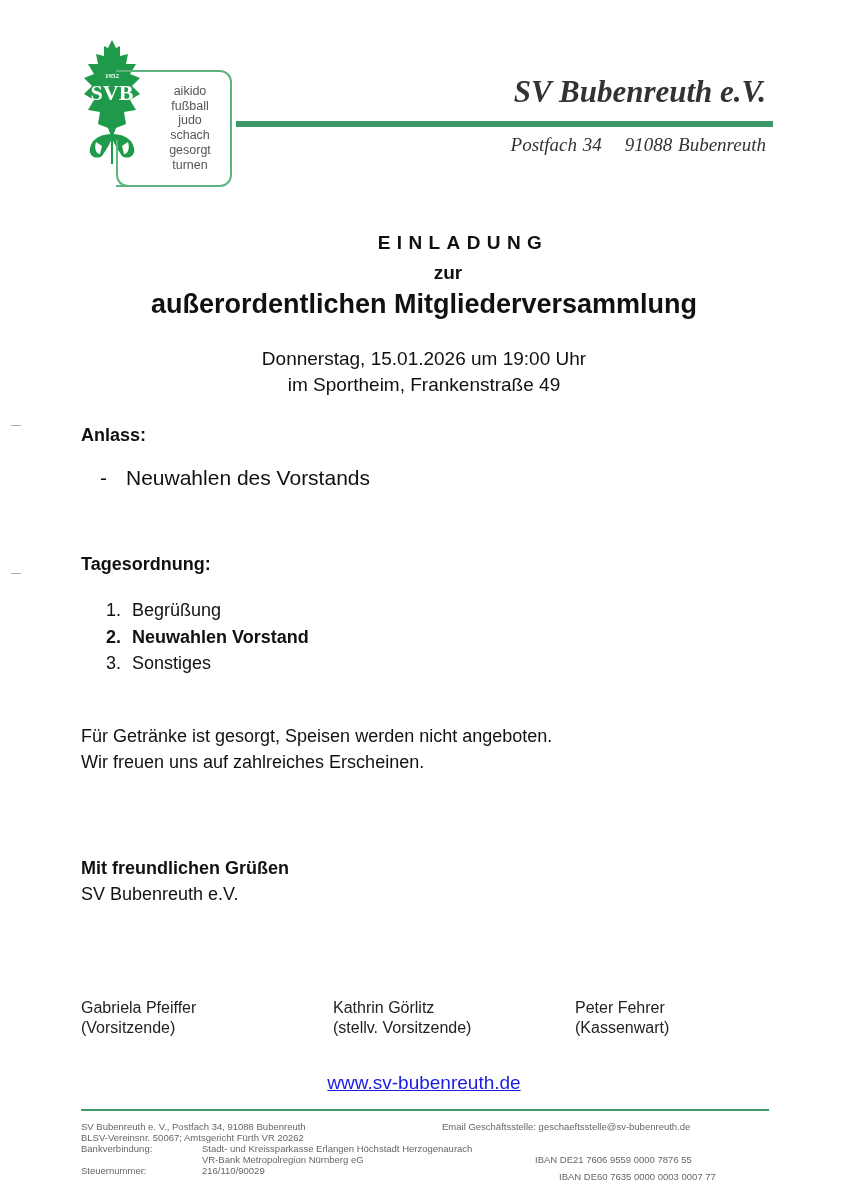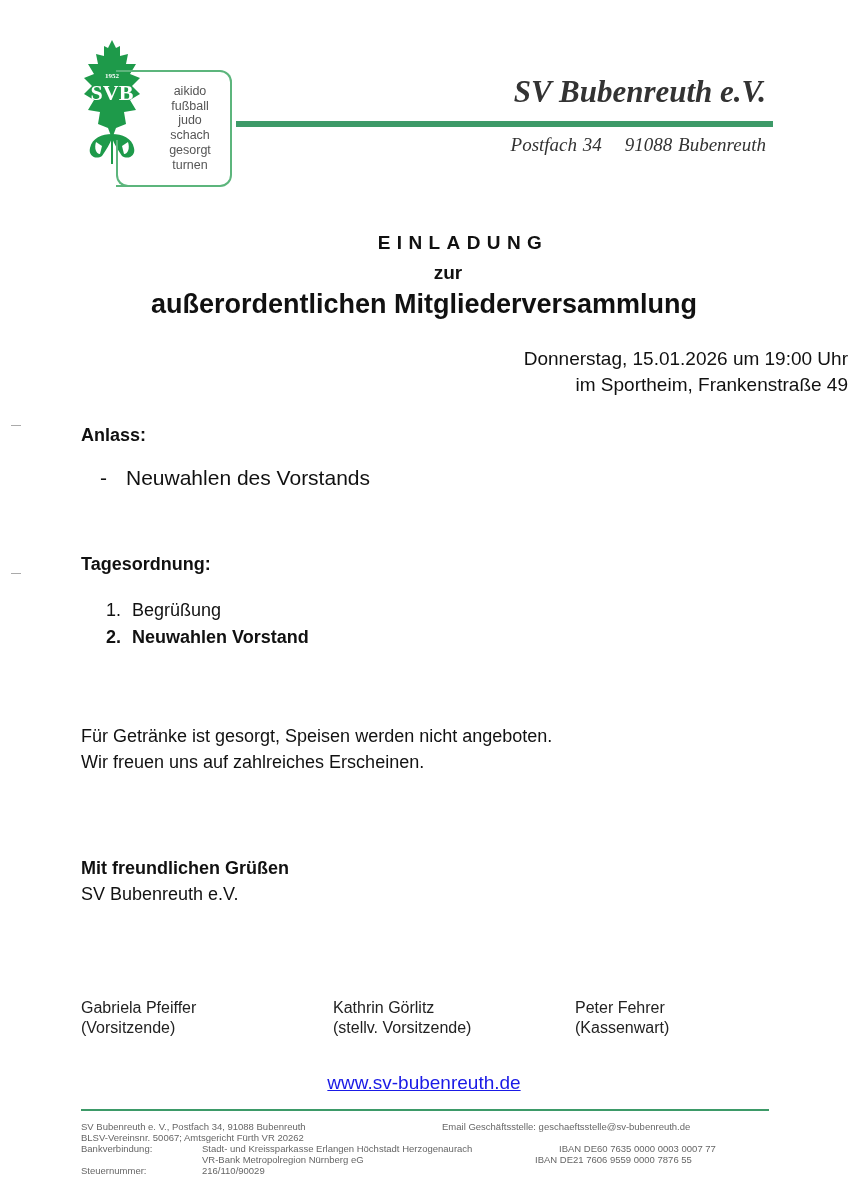--- a/index.html
+++ b/index.html
@@ -17,21 +17,21 @@
   .club-name { right:82px; top:74px; font-family:"Liberation Serif", serif; font-style:italic; font-weight:bold;
                font-size:31px; color:#333; }
   .green-bar { left:236px; top:121px; width:537px; height:6px; background:#3d9a68; }
   .postal { right:82px; top:134px; font-family:"Liberation Serif", serif; font-style:italic; font-size:19px; color:#333;
             word-spacing:1px; }
 
   
   .title1 { left:0; width:848px; top:232px; text-align:center; font-weight:bold; font-size:19px; letter-spacing:6.4px;padding-left:39px; }
   .title2 { left:0; width:848px; top:262px; text-align:center; font-weight:bold; font-size:19px;margin-left:24px; }
   .title3 { left:0; width:848px; top:289px; text-align:center; font-weight:bold; font-size:27px; }
-  .when  { left:0; width:848px; top:346px; text-align:right; font-size:19px; line-height:26px; }
+  .when  { left:0; width:848px; top:346px; text-align:center; font-size:19px; line-height:26px; }
 
   .margin-mark { left:11px; width:10px; height:1px; background:#aaa; }
 
   .section-heading { left:81px; font-weight:bold; font-size:18px; }
   .reason { left:100px; top:466px; font-size:21px; }
   .reason .dash { display:inline-block; width:26px; }
   .agenda { left:106px; top:597px; font-size:18px; line-height:26.5px; }
   .agenda .num { display:inline-block; width:26px; }
   .agenda .bold { font-weight:bold; }
 
@@ -91,20 +91,21 @@
 
 <div class="abs section-heading" style="top:425px;">Anlass:</div>
 <div class="abs reason">
   <span class="dash">-</span><span>Neuwahlen des Vorstands</span>
 </div>
 
 <div class="abs section-heading" style="top:554px;">Tagesordnung:</div>
 <div class="abs agenda">
   <div><span class="num">1.</span><span>Begrüßung</span></div>
   <div class="bold"><span class="num">2.</span><span>Neuwahlen Vorstand</span></div>
+  <div><span class="num">3.</span><span>Sonstiges</span></div>
 </div>
 
 <div class="abs closing">
   <div>Für Getränke ist gesorgt, Speisen werden nicht angeboten.</div>
   <div>Wir freuen uns auf zahlreiches Erscheinen.</div>
 </div>
 
 <div class="abs greeting">
   <div class="b">Mit freundlichen Grüßen</div>
   <div>SV Bubenreuth e.V.</div>
@@ -126,17 +127,17 @@
 <div class="abs website">
   <a>www.sv-bubenreuth.de</a>
 </div>
 <div class="abs footer-line"></div>
 
 <div class="abs footer" style="left:81px; top:1121px;">SV Bubenreuth e. V., Postfach 34, 91088 Bubenreuth</div>
 <div class="abs footer" style="left:442px; top:1121px;">Email Geschäftsstelle: geschaeftsstelle@sv-bubenreuth.de</div>
 <div class="abs footer" style="left:81px; top:1132px;">BLSV-Vereinsnr. 50067; Amtsgericht Fürth VR 20262</div>
 <div class="abs footer" style="left:81px; top:1143px;">Bankverbindung:</div>
 <div class="abs footer" style="left:202px; top:1143px;">Stadt- und Kreissparkasse Erlangen Höchstadt Herzogenaurach</div>
-<div class="abs footer" style="left:535px; top:1143px;padding-left:24px;">IBAN DE60 7635 0000 0003 0007 77</div>
+<div class="abs footer" style="left:535px; top:1171px;padding-left:24px;">IBAN DE60 7635 0000 0003 0007 77</div>
 <div class="abs footer" style="left:202px; top:1154px;">VR-Bank Metropolregion Nürnberg eG</div>
 <div class="abs footer" style="left:535px; top:1154px;">IBAN DE21 7606 9559 0000 7876 55</div>
 <div class="abs footer" style="left:81px; top:1165px;">Steuernummer:</div>
 <div class="abs footer" style="left:202px; top:1165px;">216/110/90029</div>
 
 </body></html>

